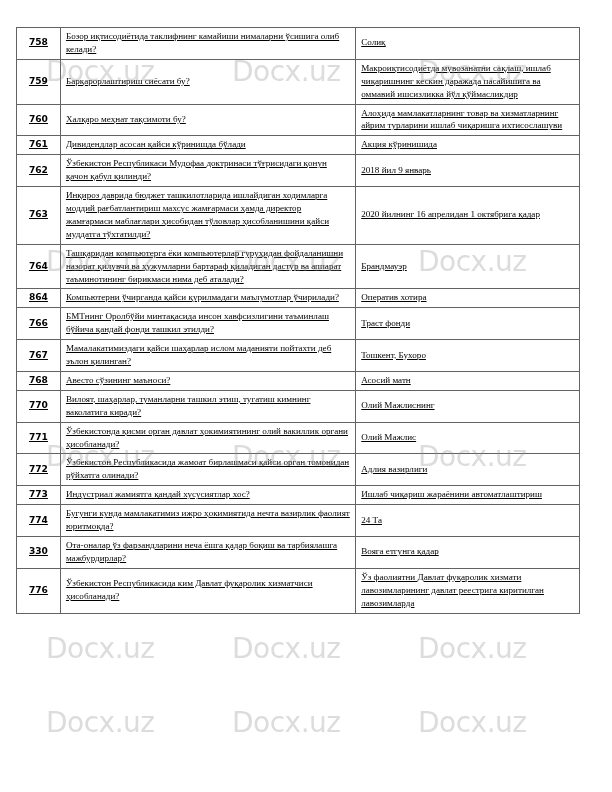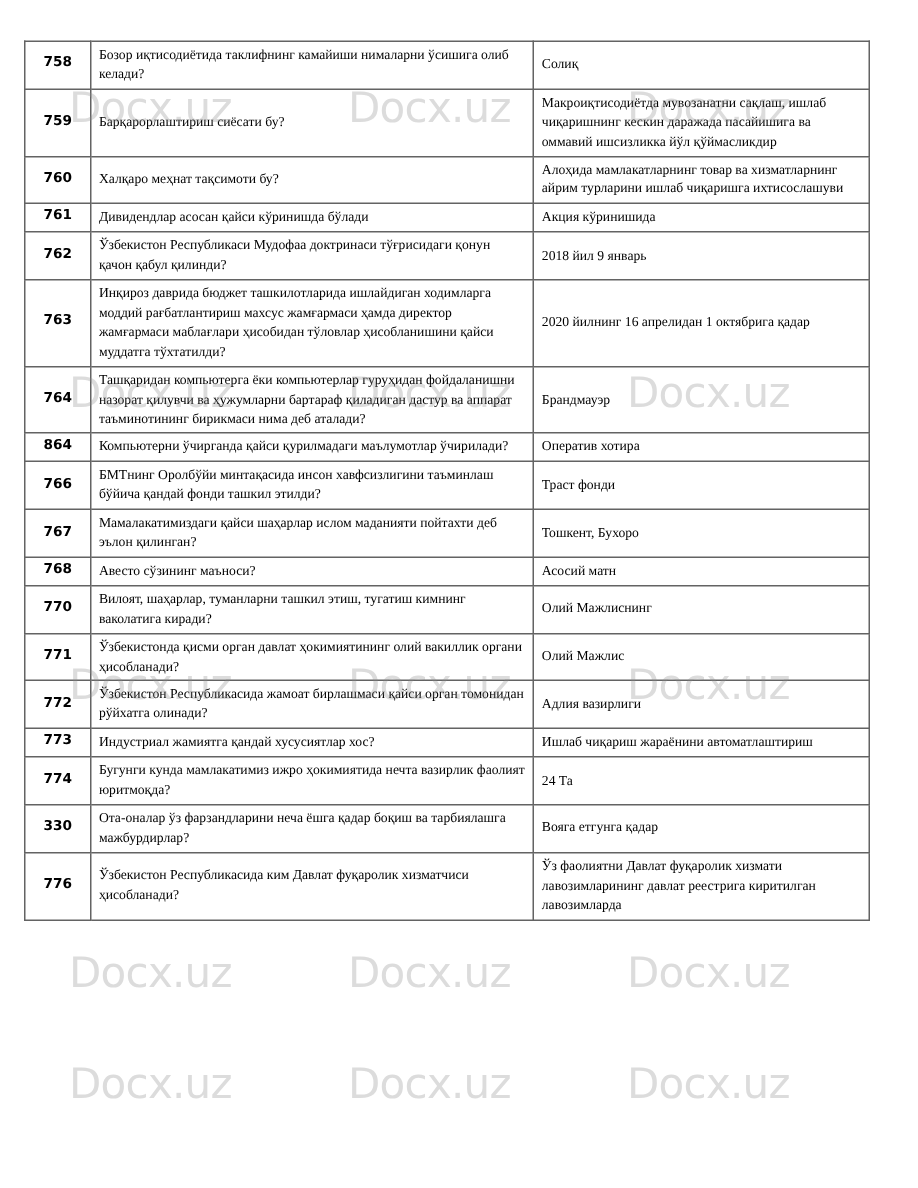--- a/index.html
+++ b/index.html
@@ -38,20 +38,21 @@
 
   
   #doc-table {
     position: absolute;
     left: 16px;
     top: 27px;
     width: 564px;
     border-collapse: collapse;
     table-layout: fixed;
     z-index: 2;
+    text-decoration: underline;
   }
   #doc-table td {
     border: 1px solid #636363;
     padding: 2px 5px 3px 5px;
     vertical-align: middle;
     font-size: 9.1px;
     line-height: 1.42;
     color: #000000;
   }
   td.c-num {

